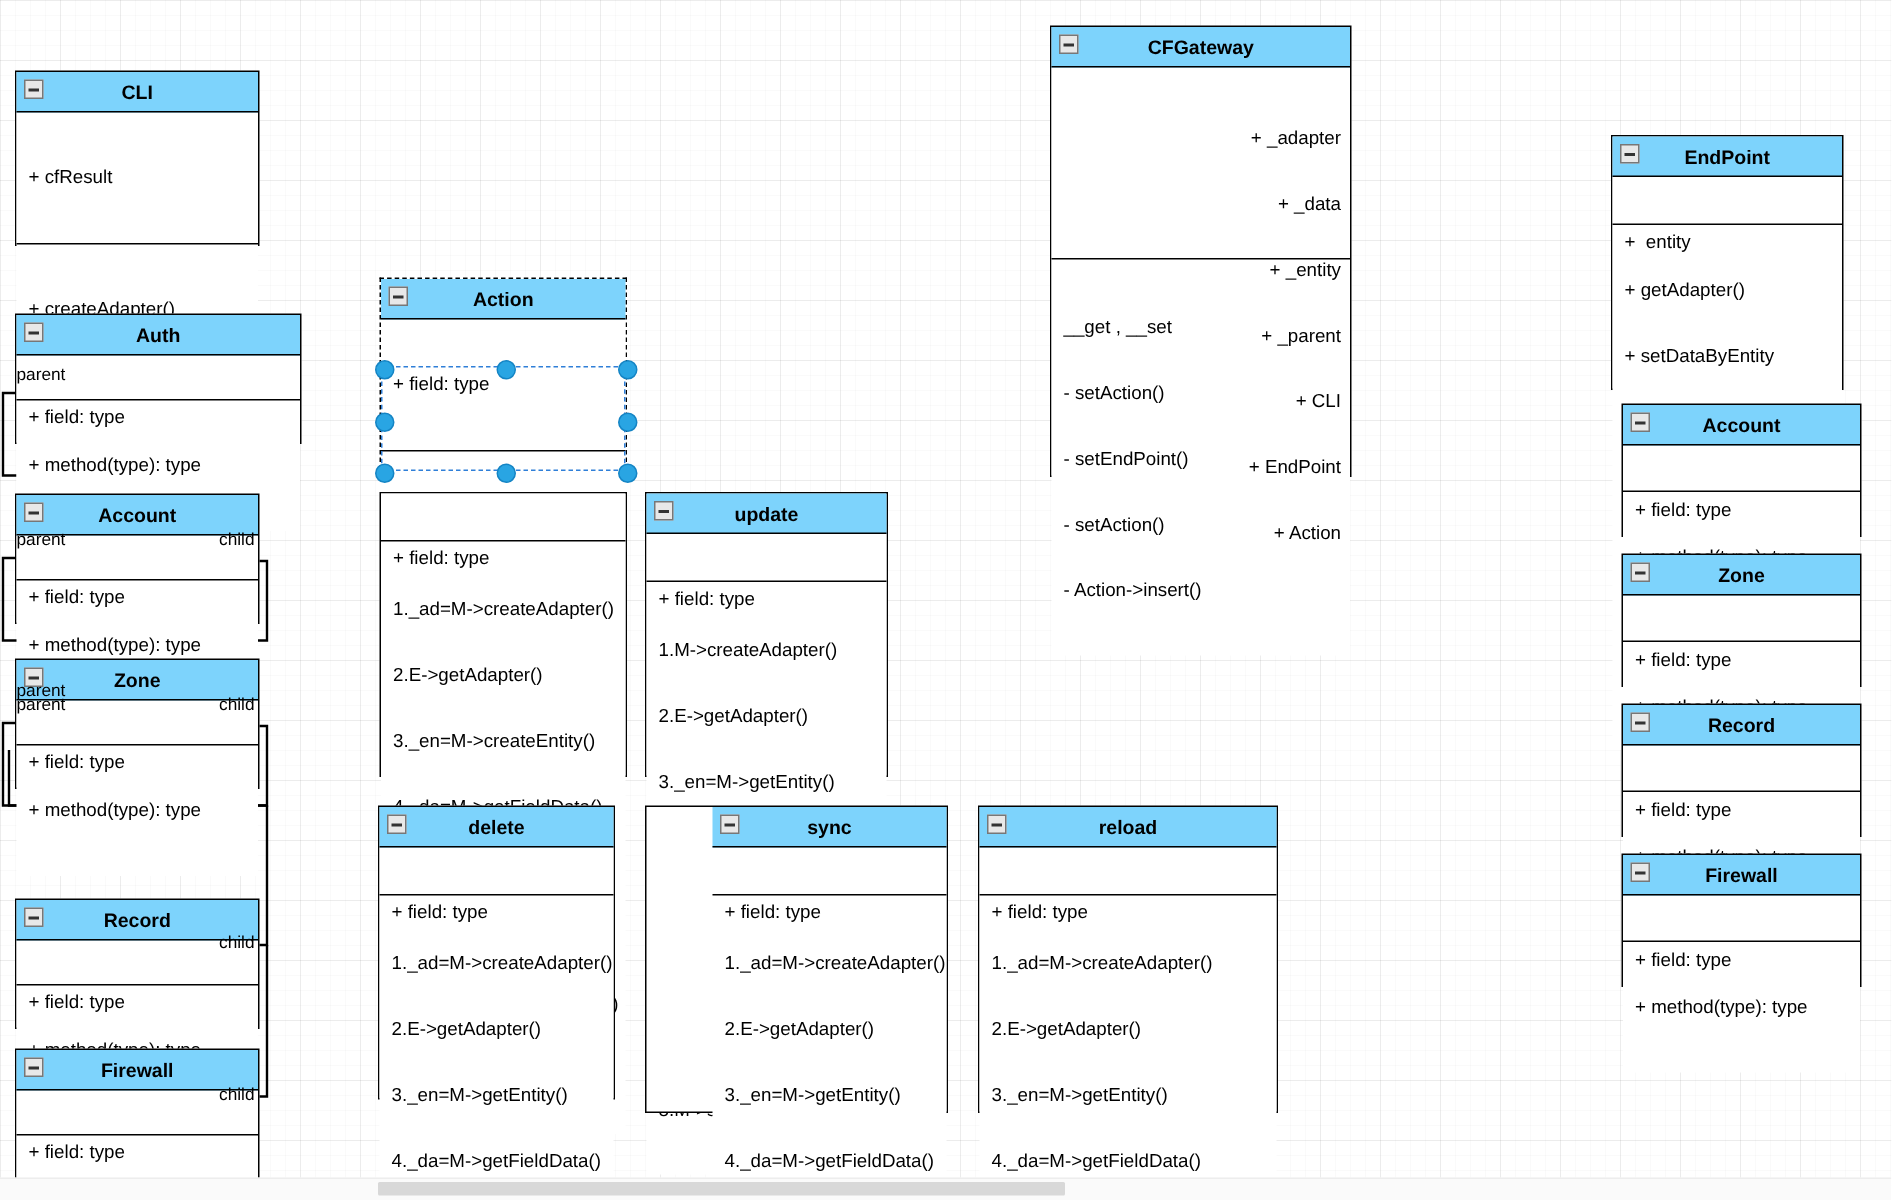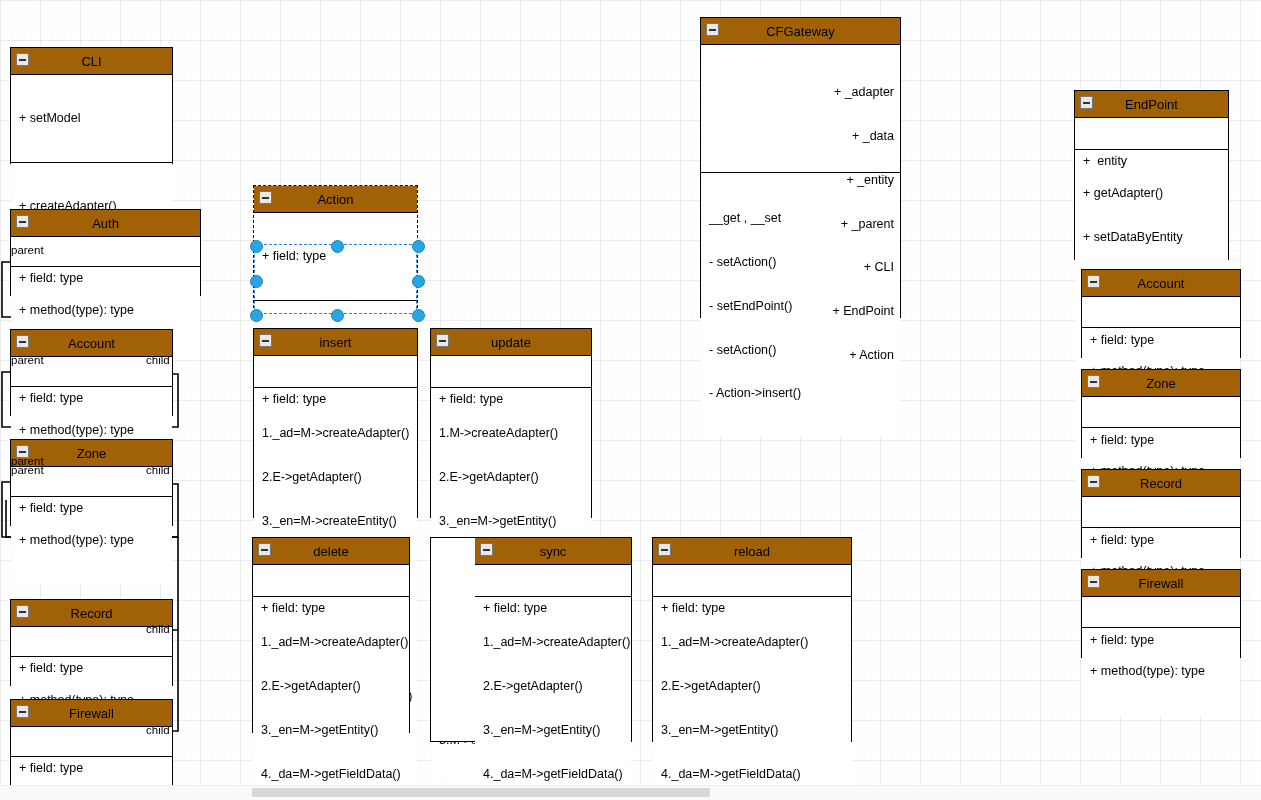--- a/index.html
+++ b/index.html
@@ -37,24 +37,24 @@
     font-size: 12.5px;
     color: #000000;
     z-index: 5;
   }
   .uml .hdr {
     position: relative;
     box-sizing: border-box;
     height: 27px;
     line-height: 27px;
     text-align: center;
-    font-weight: normal;
+    font-weight: bold;
     font-size: 13px;
     border-bottom: 1.6px solid #000000;
-    background: #a16207;
+    background: #7dd3fc;
     white-space: nowrap;
     overflow: hidden;
   }
   .uml .collapse {
     position: absolute;
     left: 5px;
     top: 5px;
     width: 13px;
     height: 13px;
     box-sizing: border-box;
@@ -182,21 +182,21 @@
   <div class="edge-label" style="left:146px; top:464px;">child</div>
   <div class="edge-label" style="left:146px; top:623px;">child</div>
   <div class="edge-label" style="left:146px; top:724px;">child</div>
 
   <div class="uml" style="left:10px; top:47px; width:163px; height:117px;">
     <div class="hdr">
       <span class="collapse"></span>
       <span>CLI</span>
     </div>
     <div class="sec">
-      <span class="ln">+ setModel</span>
+      <span class="ln">+ cfResult</span>
     </div>
     <div class="sec div">
       <span class="ln">+ createAdapter()</span>
       <span class="ln">+ setEntityByData</span>
       <span class="ln">+ save()</span>
     </div>
   </div>
 
   <div class="uml selected" style="left:253px; top:185px; width:165px; height:133px; background:#fff;">
     <div class="hdr">
@@ -324,24 +324,20 @@
     </div>
     <div class="sec" style="height:29px; padding-top:5px;">
       <span class="ln">+ field: type</span>
     </div>
     <div class="sec div">
       <span class="ln">+ method(type): type</span>
     </div>
   </div>
 
   <div class="uml" style="left:253px; top:328px; width:165px; height:190px;">
-    <div class="hdr">
-      <span class="collapse"></span>
-      <span>insert</span>
-    </div>
     <div class="sec" style="height:31px;">
       <span class="ln">+ field: type</span>
     </div>
     <div class="sec div" style="padding-top:9px;">
       <span class="ln">1._ad=M-&gt;createAdapter()</span>
       <span class="ln">2.E-&gt;getAdapter()</span>
       <span class="ln">3._en=M-&gt;createEntity()</span>
       <span class="ln">4._da=M-&gt;getFieldData()</span>
       <span class="ln">5._pa=M-&gt;getParent()</span>
       <span class="ln">6._da=E-&gt;insert(_pa,_da)</span>

